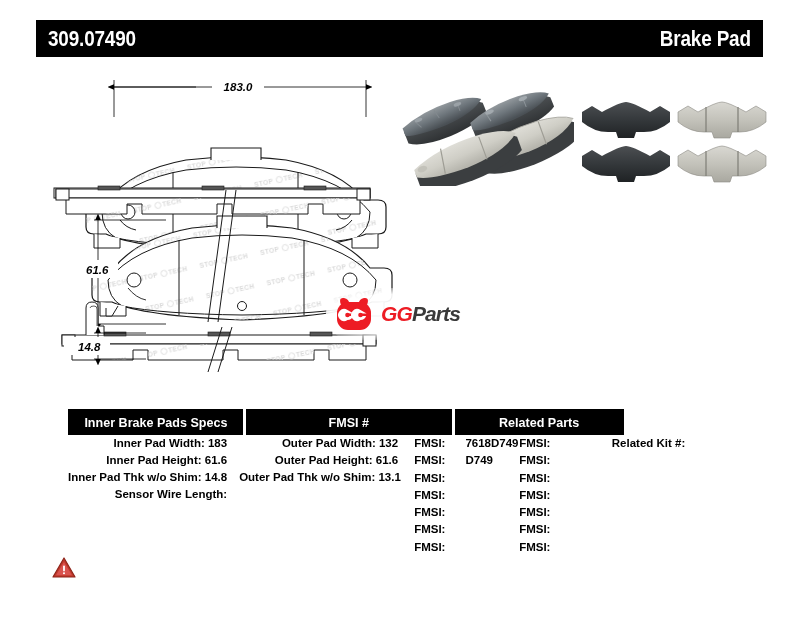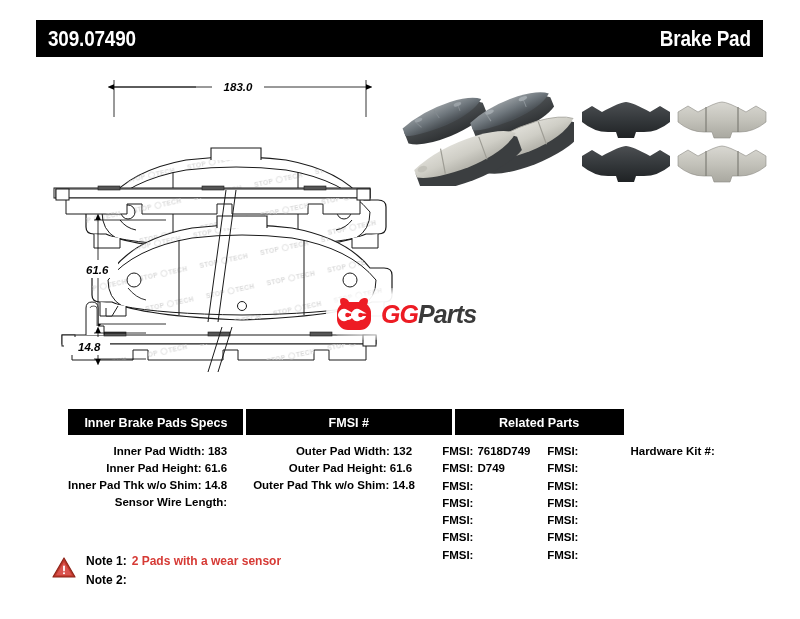--- a/index.html
+++ b/index.html
@@ -56,21 +56,21 @@
     left: 326px; top: 288px;
     width: 190px; height: 52px;
     display: flex;
     align-items: center;
     gap: 7px;
     padding-left: 8px;
     border-radius: 26px;
     background: radial-gradient(ellipse at 45% 50%, rgba(255,255,255,0.97) 0%, rgba(255,255,255,0.93) 55%, rgba(255,255,255,0.0) 82%);
   }
   #ggparts-watermark .wordmark {
-    font-size: 25px;
+    font-size: 21px;
     font-weight: bold;
     letter-spacing: -0.9px;
     font-style: italic;
     white-space: nowrap;
   }
   #ggparts-watermark .wordmark .gg { color: #ED1C24; }
   #ggparts-watermark .wordmark .parts { color: #3a3a3a; }
 
   
   #spec-table {
@@ -93,21 +93,21 @@
     justify-content: center;
     transform: none;
     white-space: nowrap;
   }
   #table-head .hc span { transform: scaleX(0.93); display:inline-block; }
   .col-inner  { width: 175px; margin-left: 32px; }
   .col-outer  { width: 171px; }
   .col-fmsi   { width: 206px; }
   .col-rel    { width: 169px; }
 
-  #table-body { display: flex; gap: 14px; padding-top: 8px; }
+  #table-body { display: flex; gap: 0; }
   .body-col { }
   .body-col.col-inner, .body-col.col-outer { text-align: right; padding-right: 12px; }
   .body-col.col-fmsi { padding-left: 4px; }
   .body-col.col-rel  { padding-left: 8px; }
 
   .spec-line {
     font-size: 11.5px;
     font-weight: bold;
     line-height: 17px;
     white-space: nowrap;
@@ -116,21 +116,21 @@
   .fmsi-rows { display: flex; }
   .fmsi-sub { }
   .fmsi-sub.a { width: 105px; }
   .fmsi-row {
     font-size: 11.5px;
     font-weight: bold;
     line-height: 17.3px;
     white-space: nowrap;
   }
   .fmsi-row .lbl { }
-  .fmsi-row .val { margin-left: 4px; }
+  .fmsi-row .val { margin-left: 20px; }
 
   
   #notes {
     position: absolute;
     left: 52px; top: 552px;
     display: flex;
     align-items: flex-start;
     gap: 10px;
   }
   #warning-icon { margin-top: 5px; flex: 0 0 auto; }
@@ -433,21 +433,21 @@
     <div class="body-col col-inner">
       <div class="spec-line">Inner Pad Width: 183</div>
       <div class="spec-line">Inner Pad Height: 61.6</div>
       <div class="spec-line">Inner Pad Thk w/o Shim: 14.8</div>
       <div class="spec-line">Sensor Wire Length:</div>
     </div>
 
     <div class="body-col col-outer">
       <div class="spec-line">Outer Pad Width: 132</div>
       <div class="spec-line">Outer Pad Height: 61.6</div>
-      <div class="spec-line">Outer Pad Thk w/o Shim: 14.8</div>
+      <div class="spec-line">Outer Pad Thk w/o Shim: 13.1</div>
     </div>
 
     <div class="body-col col-fmsi">
       <div class="fmsi-rows">
         <div class="fmsi-sub a">
           <div class="fmsi-row"><span class="lbl">FMSI:</span><span class="val">7618D749</span></div>
           <div class="fmsi-row"><span class="lbl">FMSI:</span><span class="val">D749</span></div>
           <div class="fmsi-row"><span class="lbl">FMSI:</span><span class="val"></span></div>
           <div class="fmsi-row"><span class="lbl">FMSI:</span><span class="val"></span></div>
           <div class="fmsi-row"><span class="lbl">FMSI:</span><span class="val"></span></div>
@@ -460,30 +460,26 @@
           <div class="fmsi-row"><span class="lbl">FMSI:</span><span class="val"></span></div>
           <div class="fmsi-row"><span class="lbl">FMSI:</span><span class="val"></span></div>
           <div class="fmsi-row"><span class="lbl">FMSI:</span><span class="val"></span></div>
           <div class="fmsi-row"><span class="lbl">FMSI:</span><span class="val"></span></div>
           <div class="fmsi-row"><span class="lbl">FMSI:</span><span class="val"></span></div>
         </div>
       </div>
     </div>
 
     <div class="body-col col-rel">
-      <div class="spec-line">Hardware Kit #:</div>
+      <div class="spec-line">Related Kit #:</div>
     </div>
 
   </div>
 </div>
 
 <div id="notes">
   <svg id="warning-icon" width="24" height="21" viewBox="0 0 24 21">
     <path d="M12,1 L23,20 L1,20 Z" fill="#C0392B" stroke="#8E241A" stroke-width="1.2" stroke-linejoin="round"></path>
     <path d="M12,5 L20,18.3 L4,18.3 Z" fill="#D9534F"></path>
     <rect x="11.1" y="8.4" width="1.8" height="6" rx="0.8" fill="#ffffff"></rect>
     <circle cx="12" cy="16.2" r="1.05" fill="#ffffff"></circle>
   </svg>
-  <div id="notes-text">
-    <div class="note-line"><span class="note-label">Note 1:</span><span class="note-value">2 Pads with a wear sensor</span></div>
-    <div class="note-line"><span class="note-label">Note 2:</span><span class="note-value"></span></div>
-  </div>
 </div>
 
 </body></html>

